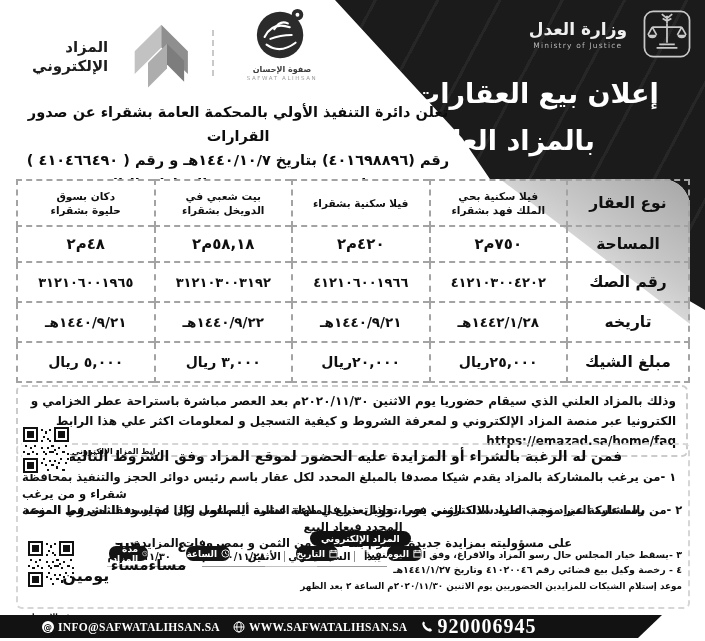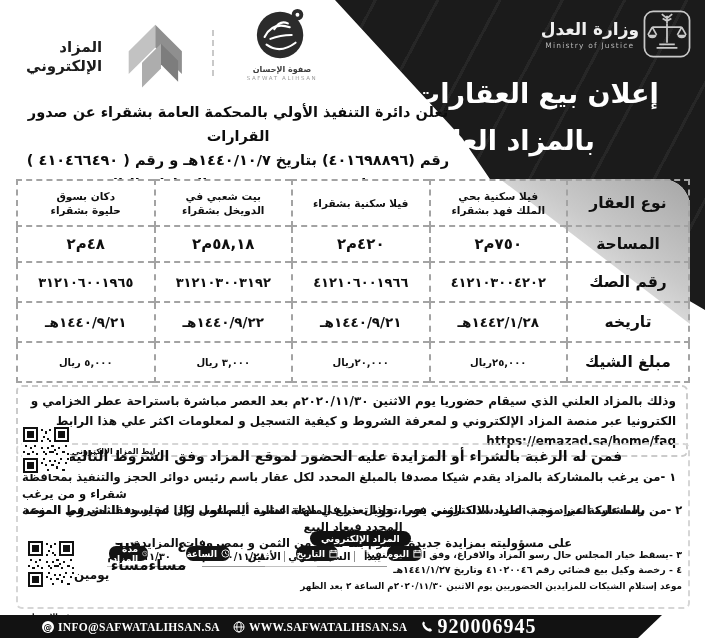--- a/index.html
+++ b/index.html
@@ -3,28 +3,28 @@
 <meta charset="utf-8">
 <style>
   html,body{margin:0;padding:0;background:#888;}
   .page{position:relative;width:705px;height:641px;background:#fff;overflow:hidden;
         font-family:"DejaVu Sans",sans-serif;direction:rtl;color:#0f0f0f;}
   
   .banner{position:absolute;left:0;top:0;width:705px;height:315px;z-index:1;
     background:#1b1b1b;
     background-image:repeating-linear-gradient(118deg,rgba(255,255,255,.05) 0 3px,transparent 3px 55px);
     clip-path:polygon(335px 0px,705px 0px,705px 310px,496px 188px,462px 138px);}
-  .moj{position:absolute;top:8px;right:12px;z-index:3;display:flex;align-items:center;gap:2px;direction:rtl;}
+  .moj{position:absolute;top:8px;right:12px;z-index:3;display:flex;align-items:center;gap:14px;direction:rtl;}
   .moj-txt{text-align:center;}
   .moj-ar{color:#efefef;font-size:17px;font-weight:bold;letter-spacing:1px;line-height:20px;}
   .moj-en{color:#b5b5b5;font-size:7.5px;letter-spacing:1.2px;margin-top:2px;}
   .ad-title{position:absolute;top:70px;right:14px;width:278px;z-index:3;color:#fff;
     font-size:27px;font-weight:bold;line-height:47px;text-align:left;white-space:pre-line;}
   
-  .emazad-logo{position:absolute;left:26px;top:18px;display:flex;align-items:center;gap:21px;direction:ltr;z-index:2;}
+  .emazad-logo{position:absolute;left:32px;top:18px;display:flex;align-items:center;gap:21px;direction:ltr;z-index:2;}
   .emazad-label{font-size:15px;font-weight:bold;line-height:19px;text-align:right;direction:rtl;white-space:pre-line;color:#1d1d1d;}
   .logo-sep{position:absolute;left:212px;top:30px;height:46px;border-left:2px dashed #c9c9c9;z-index:2;}
   .safwat{position:absolute;left:238px;top:5px;width:88px;text-align:center;direction:ltr;z-index:2;}
   .safwat-ar{font-size:8px;font-weight:bold;color:#3c3c3c;direction:rtl;}
   .safwat-en{font-size:5.5px;color:#9c9c9c;letter-spacing:1.6px;margin-top:1px;}
   
   .announce{position:absolute;left:18px;top:100px;width:440px;z-index:2;text-align:center;
     font-size:14.5px;font-weight:bold;line-height:24px;white-space:pre-line;color:#0d0d0d;}
   
   .proptable-wrap{position:absolute;left:16px;top:179px;width:674px;height:202px;background:#fff;
@@ -32,21 +32,21 @@
   .graywedge{position:absolute;top:0;right:0;width:190px;height:145px;
     clip-path:polygon(0 0,100% 0,100% 100%);border-radius:0 28px 0 0;
     background:linear-gradient(215deg,#a6a6a6,#c9c9c9 40%,#ececec 70%,rgba(255,255,255,0));}
   table.prop{width:100%;height:100%;border-collapse:collapse;table-layout:fixed;position:relative;z-index:1;}
   table.prop th,table.prop td{border:2px dashed #a3a3a3;text-align:center;vertical-align:middle;padding:0 2px;background:transparent;}
   table.prop th{font-size:15.5px;font-weight:bold;width:116px;}
   tr.r-type{height:46px;} tr.r-type td{font-size:10.5px;font-weight:bold;line-height:14px;white-space:pre-line;}
   tr.r-area{height:36px;} tr.r-area td{font-size:15px;font-weight:bold;}
   tr.r-deed{height:40px;} tr.r-deed td{font-size:13px;font-weight:bold;letter-spacing:1.5px;}
   tr.r-date{height:40px;} tr.r-date td{font-size:13.5px;font-weight:bold;}
-  tr.r-check{height:40px;} tr.r-check td{font-size:10px;font-weight:bold;}
+  tr.r-check{height:40px;} tr.r-check td{font-size:14px;font-weight:bold;}
   
   .info-box{position:absolute;left:16px;top:385px;width:648px;z-index:2;border:2px dashed #cbcbcb;border-radius:6px;
     padding:4px 10px;font-size:12px;font-weight:bold;line-height:20px;text-align:right;}
   
   .qr{display:block;}
   .qr1{position:absolute;left:22px;top:426px;width:46px;height:46px;z-index:4;background:#fff;padding:1px;}
   .qr1-label{position:absolute;left:72px;top:447px;z-index:4;font-size:8px;font-weight:bold;}
   
   .conds{position:absolute;left:16px;top:443px;width:674px;height:166px;z-index:2;
     border:2px dashed #d6d6d6;border-radius:6px;box-sizing:border-box;}
@@ -63,21 +63,21 @@
   .sched{position:absolute;left:64px;top:101px;width:340px;height:58px;display:flex;direction:rtl;gap:4px;}
   .sc{display:flex;flex-direction:row;}
   .sc-day{width:80px;} .sc-date{width:104px;gap:31px;} .sc-time{width:78px;} .sc-dur{width:66px;}
   .pill{background:#141414;color:#fff;border-radius:7px;height:15px;display:flex;align-items:center;
     justify-content:center;gap:4px;font-size:9px;font-weight:bold;}
   .srow{display:flex;align-items:center;justify-content:center;height:20px;font-weight:bold;border-bottom:1.5px solid #9a9a9a;}
   .srow.last{border-bottom-color:#c2c2c2;}
   .sr-label{font-size:10px;width:28px;text-align:center;border-left:1.5px solid #8f8f8f;margin-left:3px;padding-left:4px;}
   .sr-day{font-size:10.5px;flex:1;text-align:center;}
   .sr-date{font-size:10px;} .sr-time{font-size:15px;}
-  .dur-val{flex:1;display:flex;align-items:center;justify-content:center;font-size:12px;font-weight:bold;}
+  .dur-val{flex:1;display:flex;align-items:center;justify-content:center;font-size:16px;font-weight:bold;}
   .qr2{position:absolute;left:10px;top:96px;width:46px;height:46px;}
   .qr2-label{position:absolute;left:4px;top:143px;width:58px;text-align:center;font-size:7.5px;font-weight:bold;margin-top:24px;}
   
   .footer{position:absolute;left:0;top:615px;width:662px;height:23px;background:#121212;z-index:3;
     clip-path:polygon(0 0,100% 0,calc(100% - 24px) 100%,0 100%);
     display:flex;align-items:center;direction:ltr;gap:13px;padding-left:42px;box-sizing:border-box;color:#fff;}
   .f-item{display:flex;align-items:center;gap:4px;font-family:"Liberation Serif",serif;font-weight:bold;
     font-size:11.5px;letter-spacing:.3px;}
   .f-phone{font-size:20px;letter-spacing:1px;}
   .f-at{width:12px;height:12px;border-radius:50%;background:#fff;color:#111;display:flex;align-items:center;

